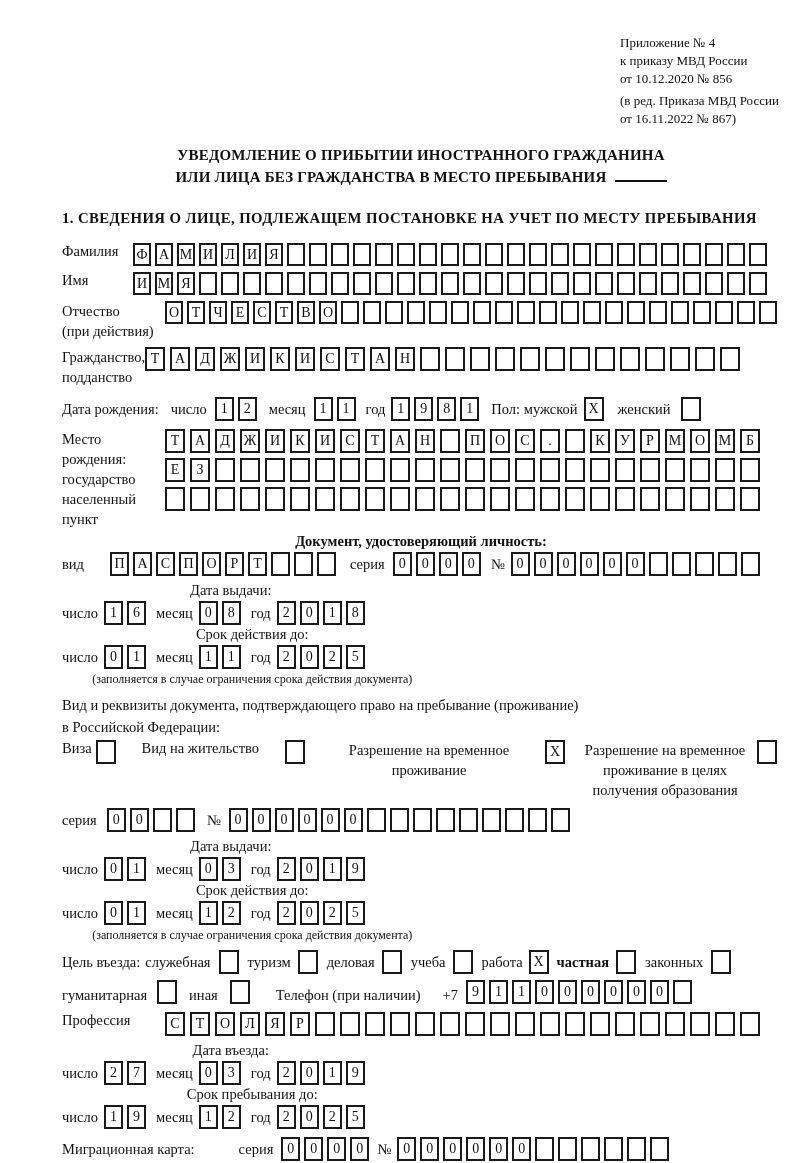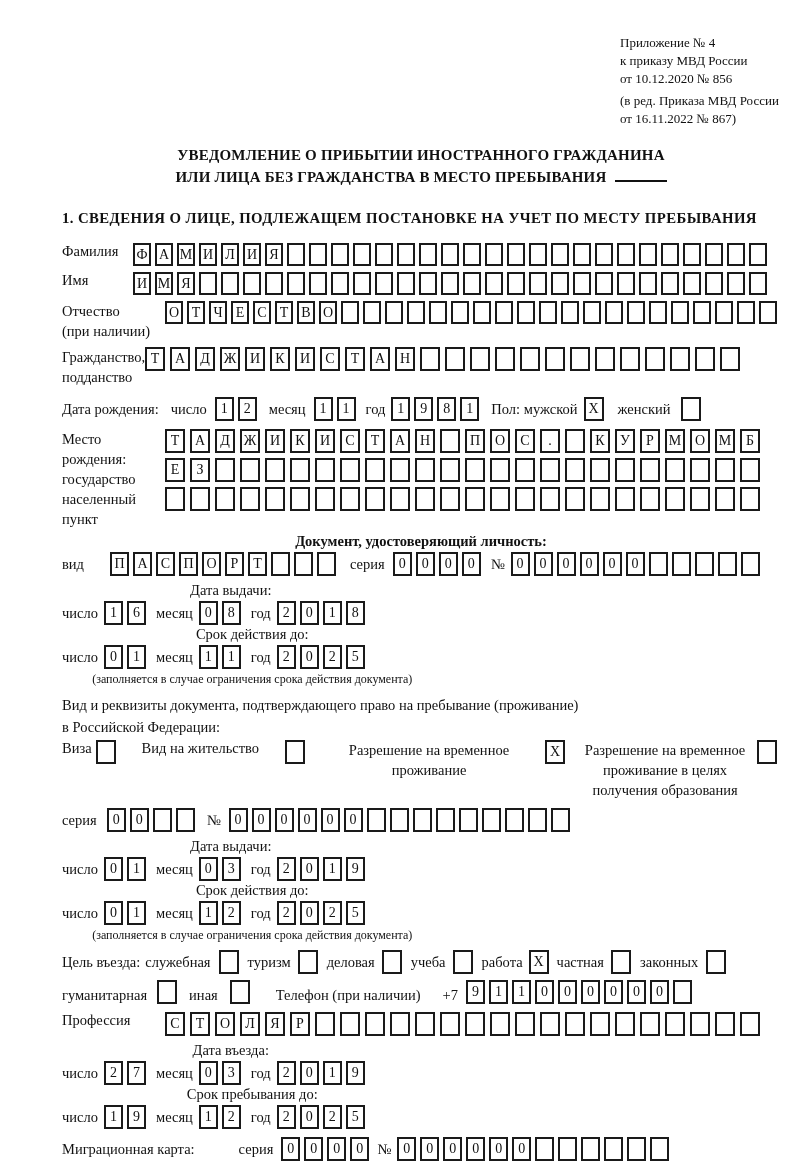--- a/index.html
+++ b/index.html
@@ -131,21 +131,21 @@
         <span class="cell"></span>
         <span class="cell"></span>
         <span class="cell"></span>
         <span class="cell"></span>
       </span>
   </div>
 
   <div class="frow">
     <span class="lbl2" style="width:103px;">
       <div>Отчество</div>
-      <div>(при наличии)</div>
+      <div>(при действия)</div>
     </span>
     <span class="cells">
         <span class="cell">О</span>
         <span class="cell">Т</span>
         <span class="cell">Ч</span>
         <span class="cell">Е</span>
         <span class="cell">С</span>
         <span class="cell">Т</span>
         <span class="cell">В</span>
         <span class="cell">О</span>
@@ -524,21 +524,21 @@
         <span class="cell"></span>
       </span>
     <span style="margin-left:9px;">учеба</span>
     <span class="cells cb" style="margin-left:7px;">
         <span class="cell"></span>
       </span>
     <span style="margin-left:9px;">работа</span>
     <span class="cells cb" style="margin-left:6px;">
         <span class="cell">X</span>
       </span>
-    <span style="margin-left:8px;">частная</span>
+    <span style="margin-left:8px;font-weight:bold;">частная</span>
     <span class="cells cb" style="margin-left:7px;">
         <span class="cell"></span>
       </span>
     <span style="margin-left:9px;">законных</span>
     <span class="cells cb" style="margin-left:8px;">
         <span class="cell"></span>
       </span>
   </div>
 
   <div class="frow inrow" style="margin-top:6px;align-items:flex-end;">

